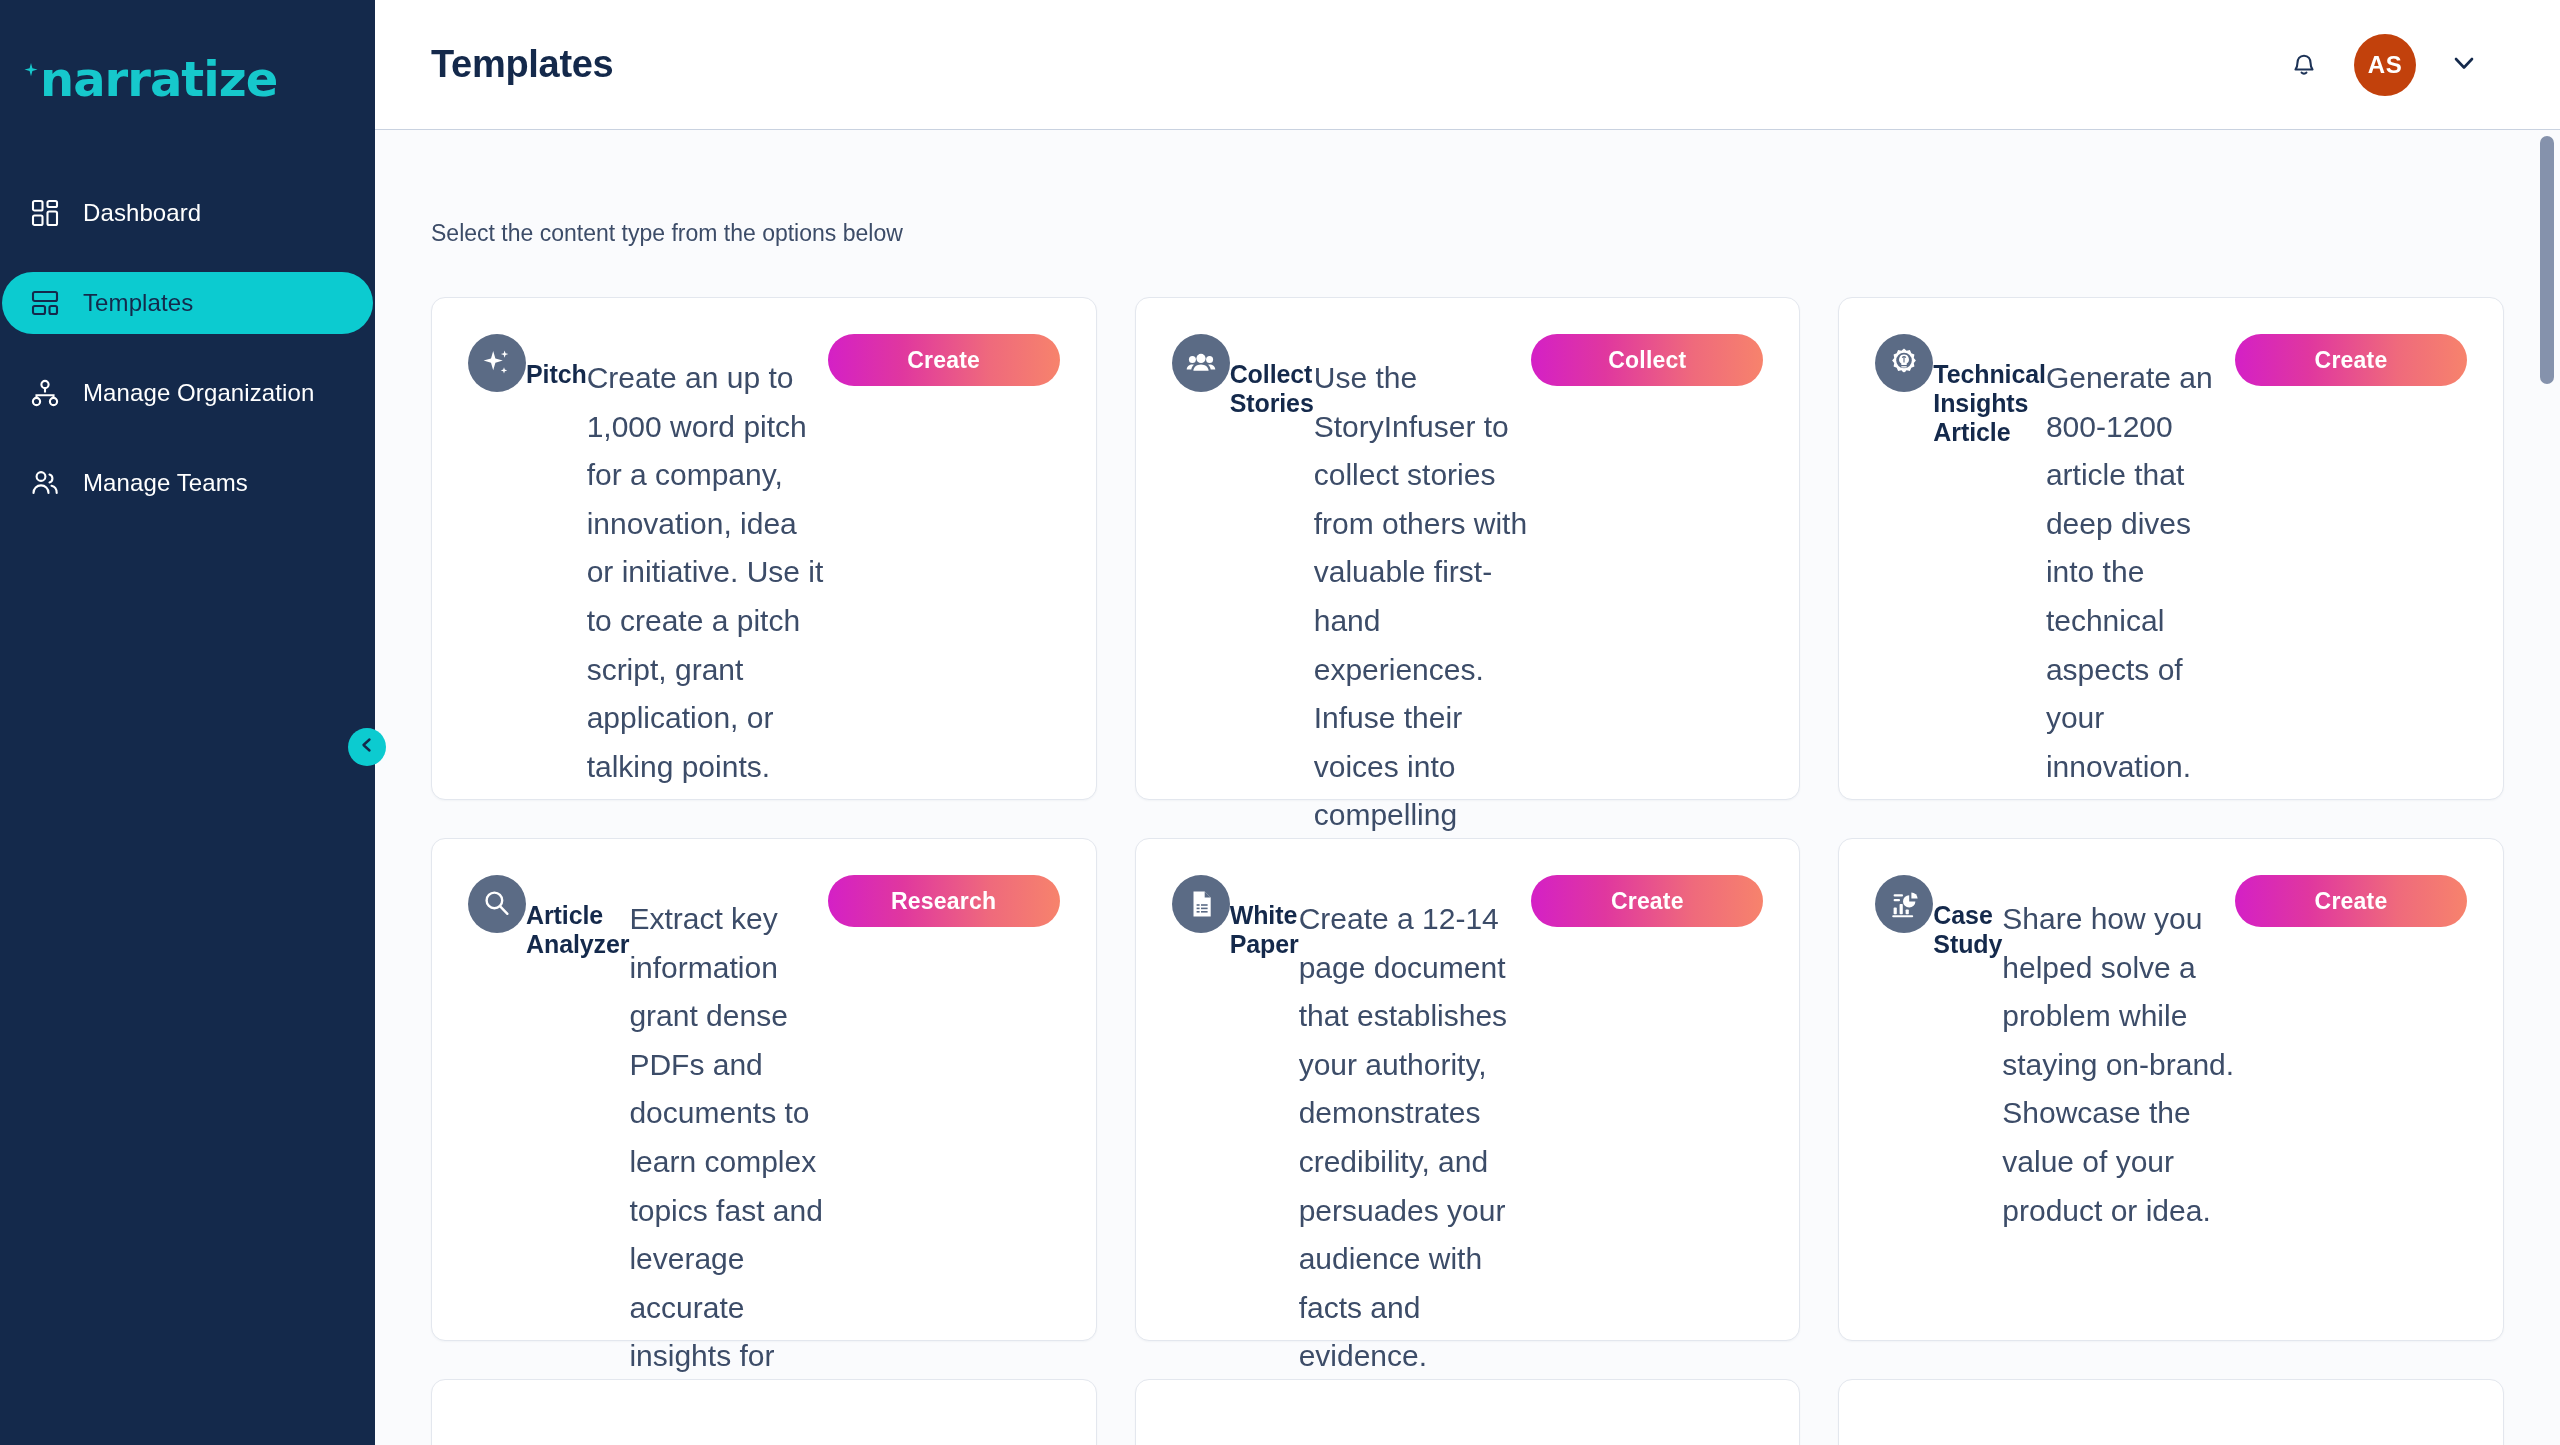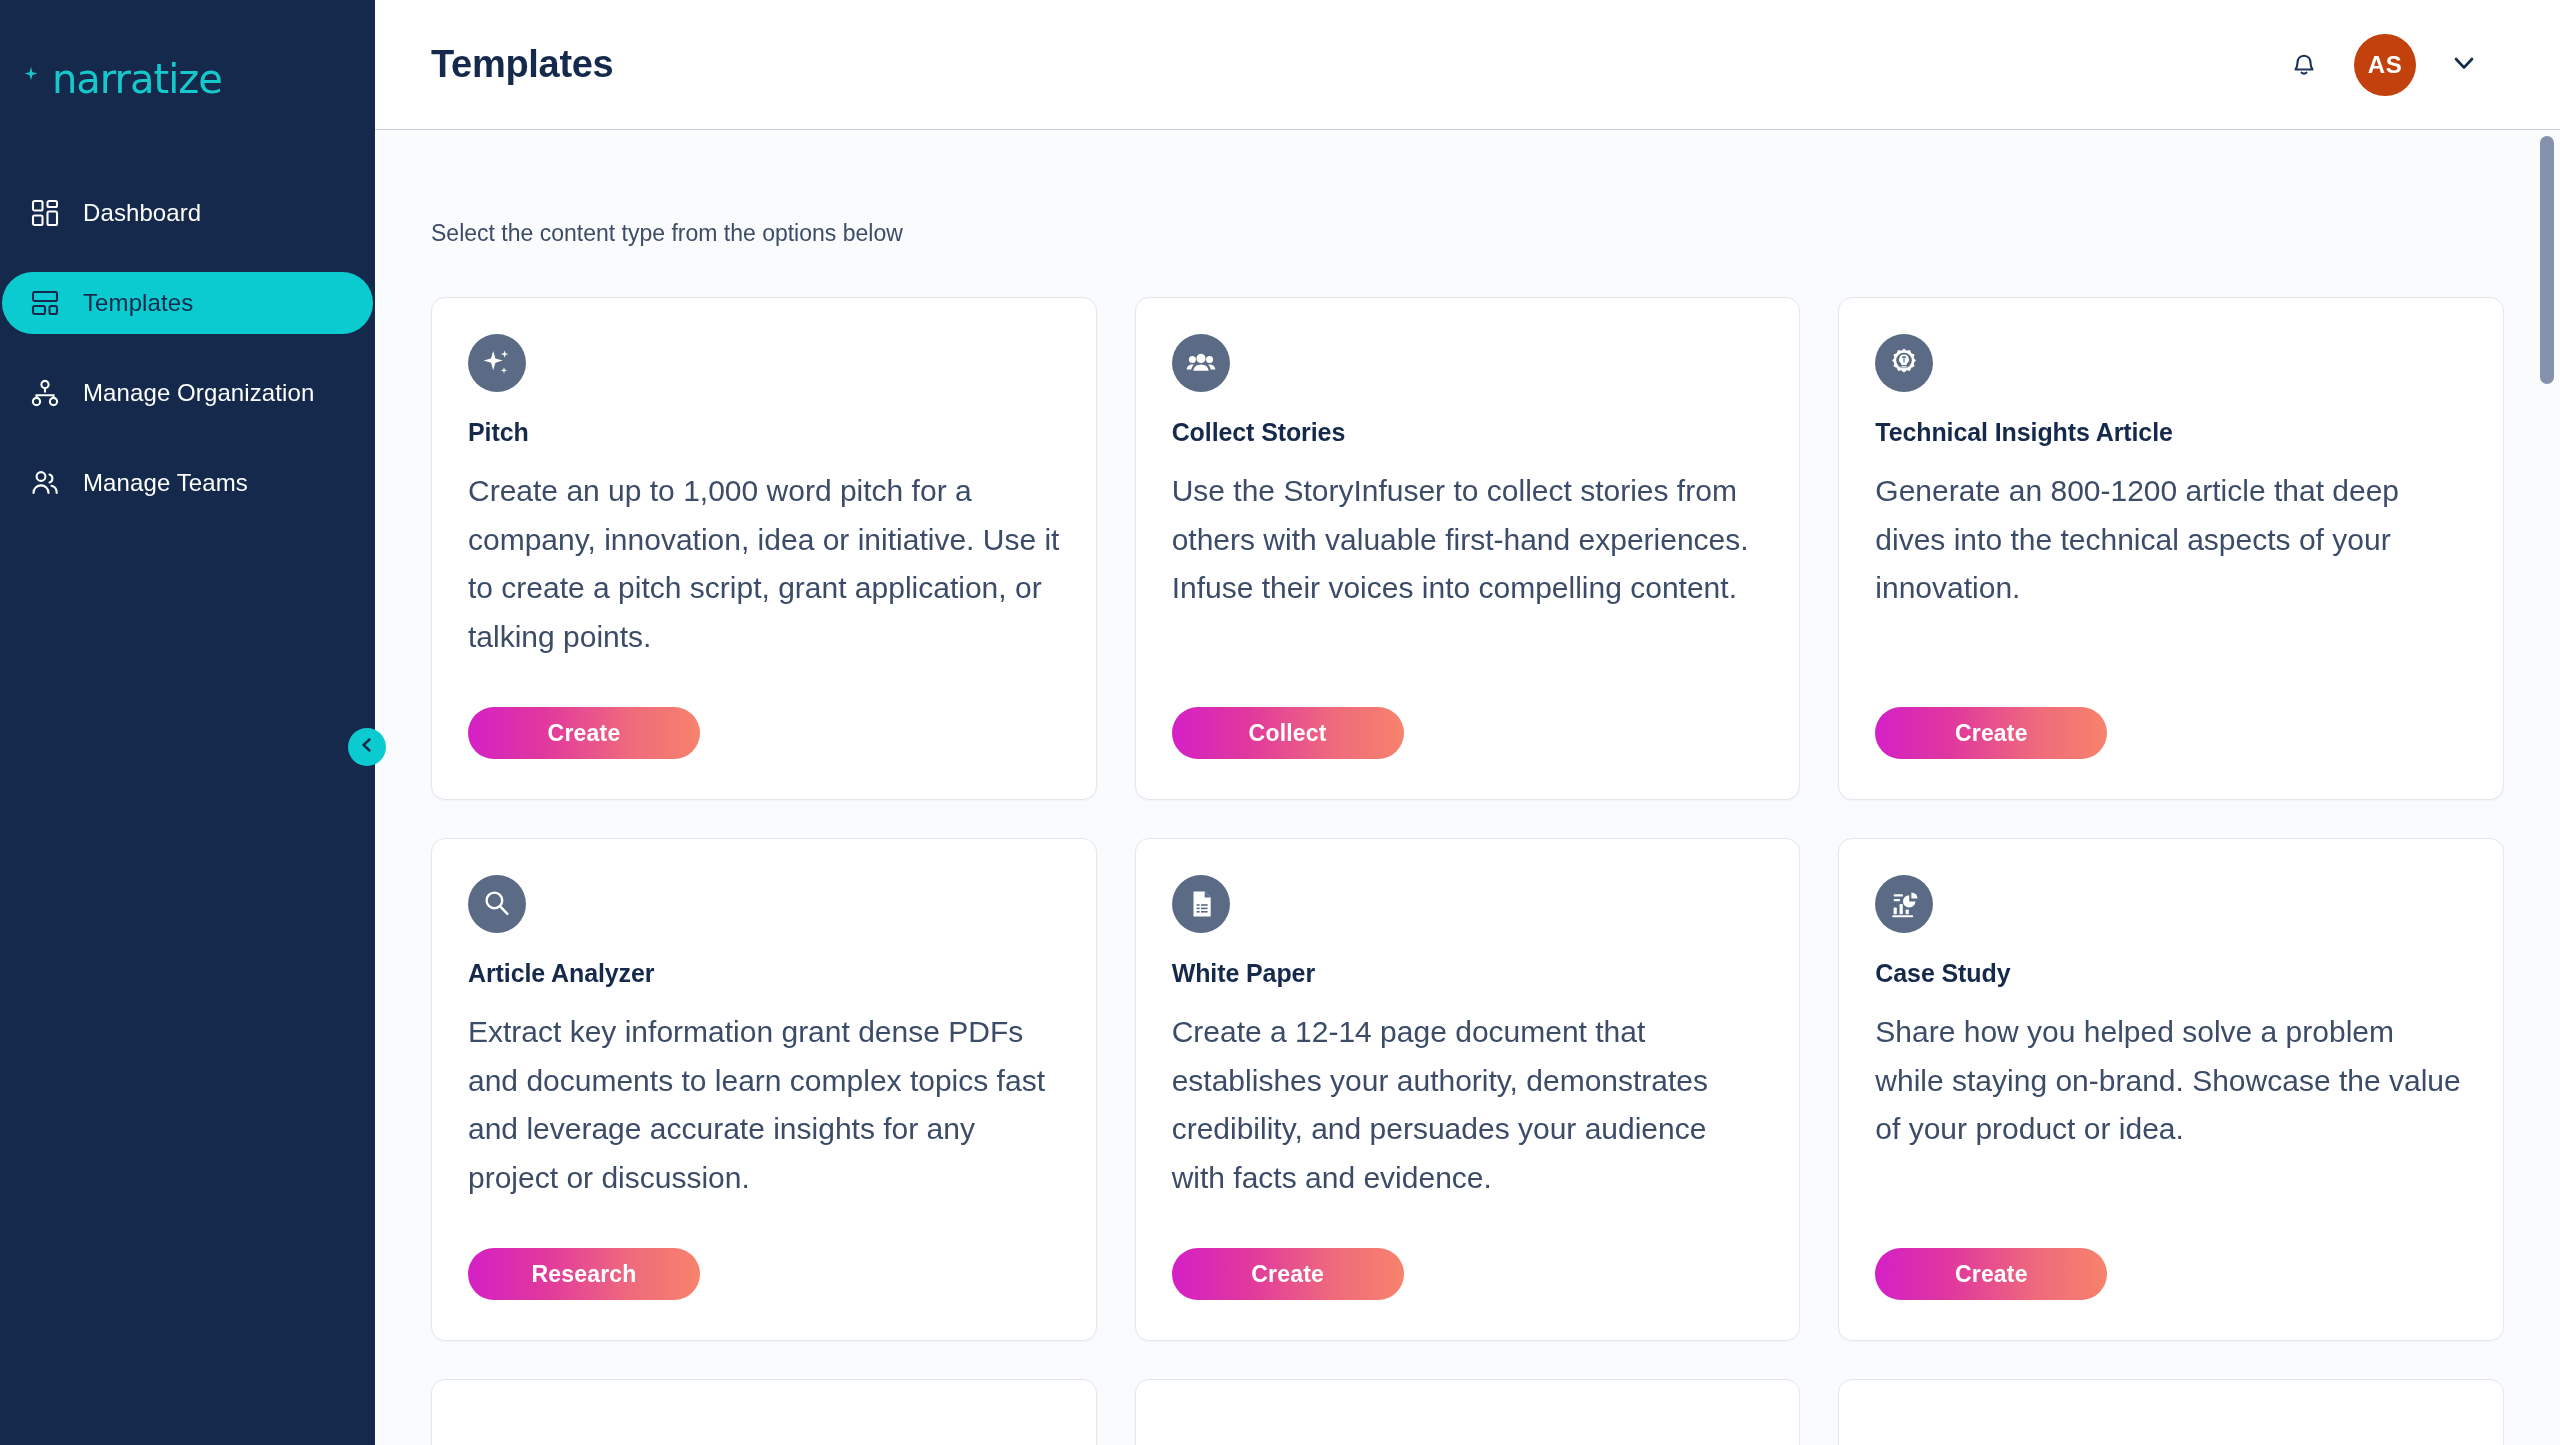--- a/index.html
+++ b/index.html
@@ -15,24 +15,23 @@
   .sidebar {
     width: 375px; min-width: 375px; height: 1445px;
     background: #14294b;
     position: relative;
     padding-top: 46px;
   }
   .logo-row { display: flex; align-items: center; padding-left: 20px; height: 66px; }
   .logo-wrap { display: flex; align-items: flex-start; }
   .logo-spark { width: 22px; height: 30px; margin-top: 4px; margin-right: -2px; }
   .logo-text {
-    font-size: 40px; font-weight: 400; letter-spacing: -1px;
+    font-size: 48px; font-weight: 700; letter-spacing: -1px;
     color: #16c8cc; line-height: 1;
     font-family: "DejaVu Sans", sans-serif;
-    margin-left: 12px;
   }
   .nav { margin-top: 70px; padding: 0 2px; }
   .nav-item {
     display: flex; align-items: center; gap: 21px;
     height: 62px; border-radius: 34px;
     padding-left: 26px; margin-bottom: 28px;
     color: #ffffff; font-size: 24px; letter-spacing: 0.1px;
     cursor: pointer;
   }
   .nav-item.active { background: #0ccbd0; color: #14294b; }
@@ -73,21 +72,21 @@
   .h-main { font-size: 37px; font-weight: bold; color: #14294b; letter-spacing: -0.3px; }
   .h-sub { font-size: 23px; color: #3c4c68; margin-top: 24px; }
 
   .grid {
     display: grid; grid-template-columns: repeat(3, 1fr);
     gap: 38px; margin-top: 50px;
   }
   .card {
     background: #ffffff; border: 1px solid #e3e7ee; border-radius: 14px;
     padding: 36px 36px 40px 36px; height: 503px;
-    display: flex; flex-direction: column;
+    display: flex; flex-direction: row;
     box-shadow: 0 1px 2px rgba(20,41,75,0.04);
   }
   .card-ico {
     width: 58px; height: 58px; border-radius: 50%; background: #5b6b85;
     display: flex; align-items: center; justify-content: center; flex: none;
   }
   .card-title { font-size: 25px; font-weight: bold; color: #14294b; margin-top: 26px; letter-spacing: -0.1px; }
   .card-desc { font-size: 30px; line-height: 1.62; color: #3c4c68; margin-top: 20px; }
   .card-spacer { flex: 1; }
   .card-btn {

